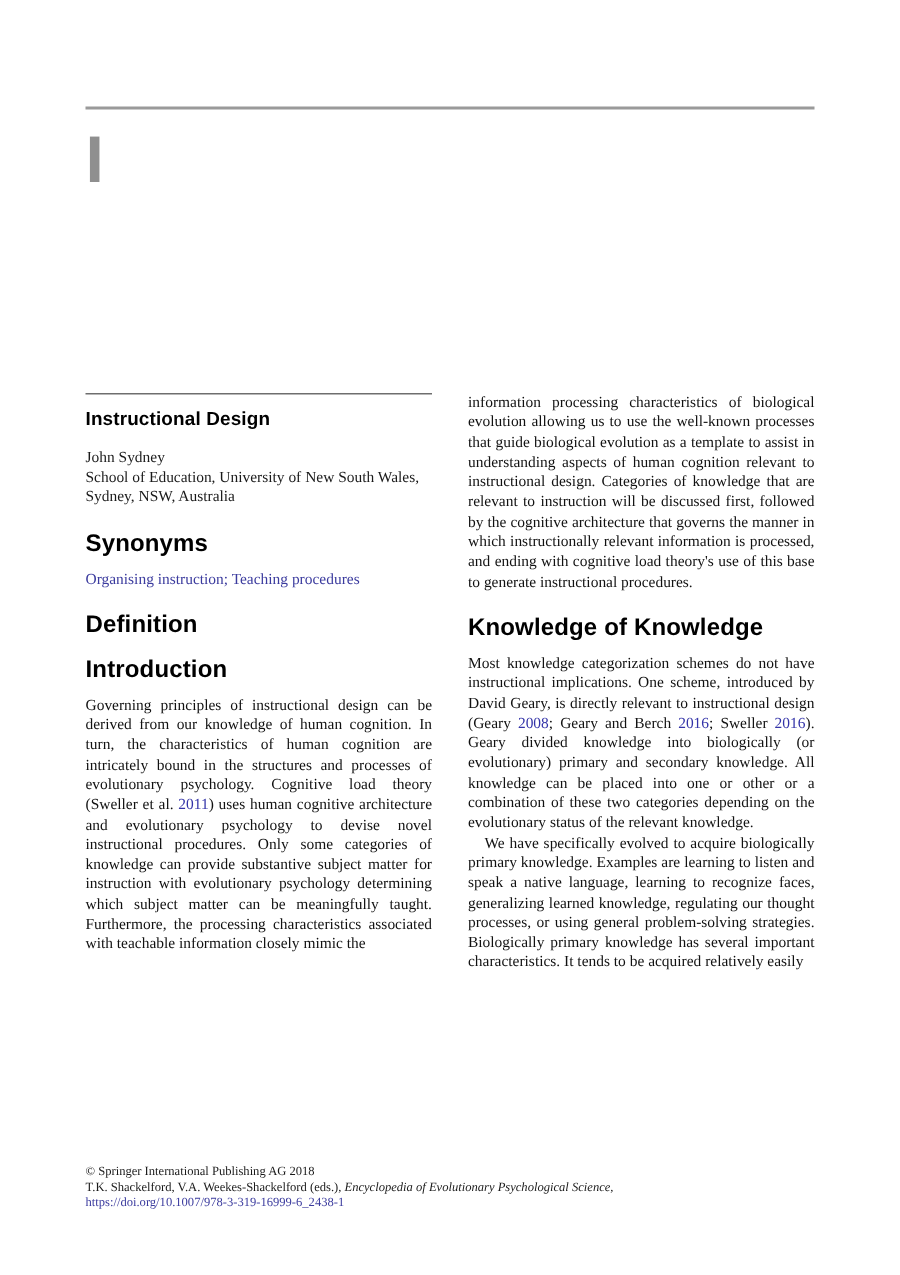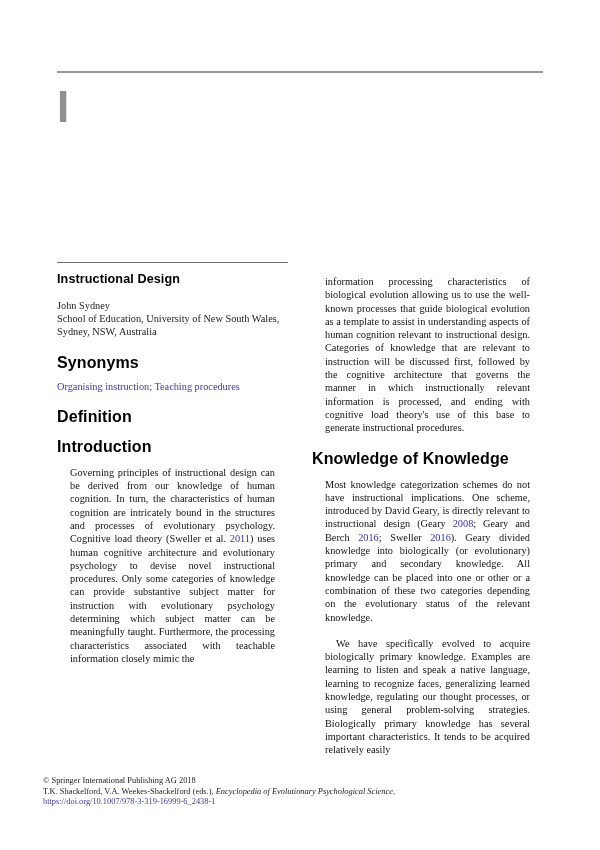--- a/index.html
+++ b/index.html
@@ -96,21 +96,21 @@
   .affil {
     font-size: 10.3px;
     line-height: 13.2px;
     margin: 0;
     color: #1a1a1a;
   }
 
   p.body {
     font-size: 10.3px;
     line-height: 13.3px;
-    margin: 13px;
+    margin: 0;
     text-align: justify;
     text-justify: inter-word;
     hyphens: none;
     color: #111;
   }
   p.body + p.body { text-indent: 11px; }
 
   .synonyms {
     font-size: 10.3px;
     line-height: 13.2px;
@@ -118,21 +118,21 @@
     color: #3b3b9e;
   }
 
   .cite {
     color: #3333a8;
   }
 
   
   .footer {
     position: absolute;
-    left: 43px;
+    left: 57px;
     top: 776px;
     width: 500px;
     font-size: 8.4px;
     line-height: 10.6px;
     color: #1a1a1a;
   }
   .footer .line { white-space: nowrap; }
   .footer .ital { font-style: italic; }
   .footer .doi { color: #3b3b9e; }
   .copysym { font-size: 8.4px; }

